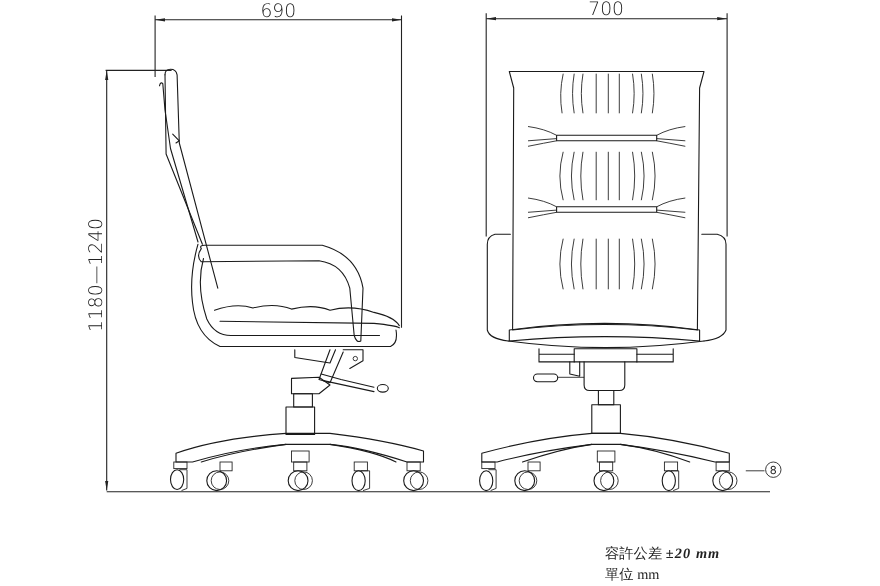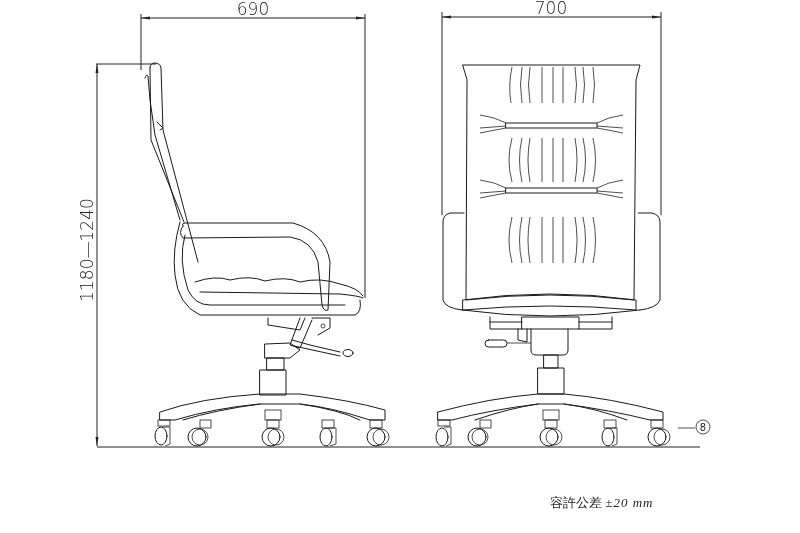--- a/index.html
+++ b/index.html
@@ -3,21 +3,21 @@
 <meta charset="utf-8">
 <style>
   html, body { margin: 0; padding: 0; background: #ffffff; }
   body { width: 800px; height: 533px; position: relative; overflow: hidden; }
   svg { position: absolute; left: 0; top: 0; }
   .ln { fill: none; stroke: #1a1a1a; stroke-width: 1; stroke-linejoin: round; stroke-linecap: round; }
   .thin { fill: none; stroke: #222; stroke-width: 0.8; }
   .dim { fill: none; stroke: #222; stroke-width: 1; }
   .dimtxt { font-family: "DejaVu Sans", sans-serif; font-size: 17px; fill: #222; font-weight: 300; }
   .notes { position: absolute; left: 550px; top: 493px; font-family: "Liberation Serif", serif; font-size: 13px; color: #222; line-height: 19px; }
-  .notes .tol { font-style: italic; font-weight: normal; letter-spacing: 1px; }
+  .notes .tol { font-style: italic; font-weight: bold; letter-spacing: 1px; }
   .callout-txt { font-family: "DejaVu Sans", sans-serif; font-size: 10px; fill: #222; }
 </style>
 </head>
 <body>
 
 <svg width="800" height="533" viewBox="0 0 800 533">
   <defs>
     <marker id="arr" markerWidth="10" markerHeight="6" refX="9" refY="3" orient="auto-start-reverse">
       <path d="M0,1.5 L9,3 L0,4.5 z" fill="#222"></path>
     </marker>
@@ -210,13 +210,17 @@
     <circle class="thin" cx="703" cy="427" r="7"></circle>
     <text class="callout-txt" x="703" y="431" text-anchor="middle">8</text>
   </g>
 </svg>
 
 <div class="notes">
   <div>
     <span>容許公差</span>
     <span class="tol">±20  mm</span>
   </div>
+  <div>
+    <span>單位</span>
+    <span>mm</span>
+  </div>
 </div>
 
 </body></html>

